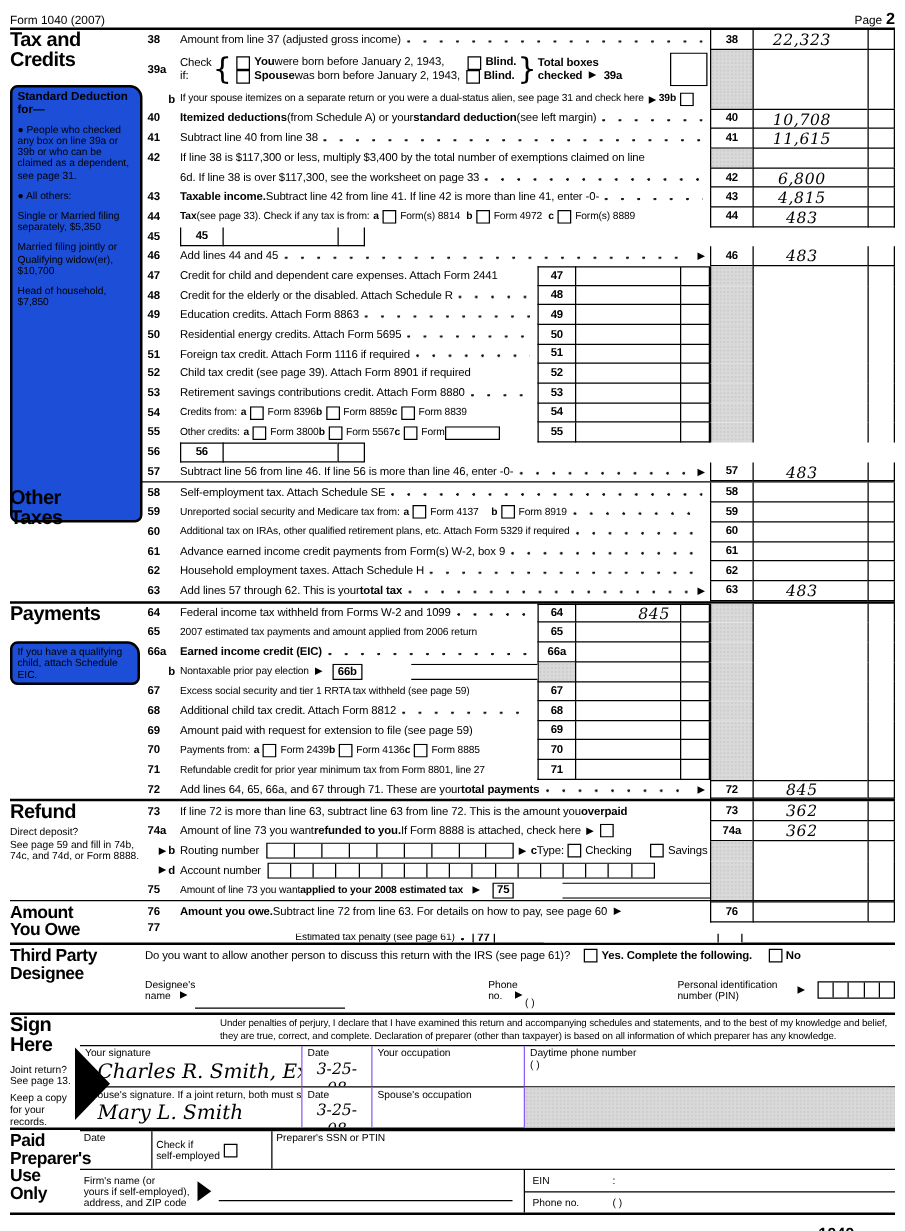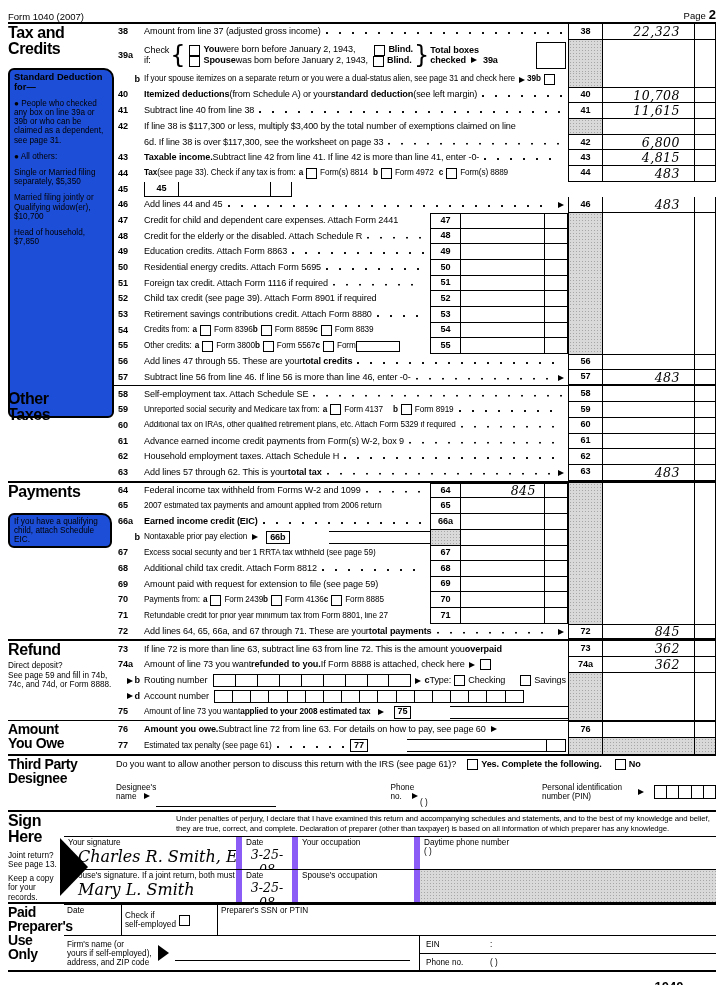--- a/index.html
+++ b/index.html
@@ -46,21 +46,21 @@
   .comb i{flex:1;border-right:1px solid #000;}
   .comb i:last-child{border-right:none;}
   .stack{display:flex;flex-direction:column;justify-content:center;height:100%;flex:none;}
   .stack .sline{display:flex;align-items:center;flex:1;}
   
   .scell,.mcell{align-self:stretch;display:flex;align-items:center;box-sizing:border-box;flex:none;}
   .snum{width:30px;border-left:1px solid #000;font-weight:bold;justify-content:center;}
   .samt{width:84px;border-left:1px solid #000;justify-content:flex-end;padding-right:8px;}
   .scent{width:24px;border-left:1px solid #000;border-right:1px solid #000;}
   .mnum{width:34px;border-left:1px solid #000;font-weight:bold;justify-content:center;}
-  .mamt{width:92px;border-left:1px solid #000;justify-content:flex-end;padding-right:14px;}
+  .mamt{width:92px;border-left:1px solid #000;justify-content:center;padding-right:14px;}
   .mcents{width:22px;border-left:1px solid #000;border-right:1px solid #000;}
   .bb{border-bottom:1px solid #000;}
   .bt{border-top:1px solid #000;}
   .shade{background-color:#d9d9d9;
     background-image:radial-gradient(#a6a6a6 22%, transparent 26%);background-size:3px 3px;}
   .hand{font-family:"DejaVu Serif",serif;font-style:italic;font-size:12.5px;letter-spacing:0.5px;white-space:nowrap;}
   
   .note-box{border:2px solid #000;border-radius:6px 10px 6px 6px;padding:2px 4px;
             font-size:8.2px;line-height:1.12;background:#1d4ed8;box-sizing:border-box;}
   .std-box{position:absolute;top:44px;left:0;width:106px;height:350px;}
@@ -70,21 +70,21 @@
   .eic-box{position:absolute;top:30px;left:0;width:104px;}
   
   .tp-fields{display:flex;align-items:center;height:36px;font-size:8.2px;}
   .tp-lbls{display:flex;flex-direction:column;justify-content:flex-end;}
   .tp-row2{display:flex;align-items:center;}
   .wline{border-bottom:1px solid #000;align-self:flex-end;margin-bottom:3px;}
   
   .perjury{font-size:7.8px;line-height:1.25;padding:2px 0 3px 112px;letter-spacing:-0.1px;}
   .sign-table{border-top:1px solid #000;}
   .st-row{display:flex;border-bottom:1px solid #000;height:32px;}
-  .st-cell{border-right:6px solid #8b5cf6;box-sizing:border-box;padding:1px 4px;display:flex;
+  .st-cell{border-right:1px solid #8b5cf6;box-sizing:border-box;padding:1px 4px;display:flex;
            flex-direction:column;font-size:8.2px;overflow:hidden;}
   .st-cell:last-child{border-right:none;}
   .sig{font-family:"DejaVu Serif",serif;font-style:italic;font-size:16px;white-space:nowrap;margin-left:10px;}
   .dateval{font-family:"DejaVu Serif",serif;font-style:italic;font-size:12.5px;text-align:center;}
   .sign-arrow{position:absolute;left:56px;top:26px;width:0;height:0;
       border-left:28px solid #000;border-top:29px solid transparent;border-bottom:29px solid transparent;}
   
   .pp-table{border-top:1px solid #000;font-size:8.2px;}
   .pp-r1{display:flex;height:30px;border-bottom:1px solid #000;}
   .pp-c{border-right:1px solid #000;box-sizing:border-box;padding:1px 3px;display:flex;overflow:hidden;}
@@ -474,25 +474,20 @@
           <div class="scell samt bb"></div>
           <div class="scell scent bb"></div>
           <div class="mcell mnum shade"></div>
           <div class="mcell mamt"></div>
           <div class="mcell mcents"></div>
         </div>
         <div class="row">
           <div class="lnum">
             <span>56</span>
           </div>
-          <div class="cnt">
-            <span class="txt">Add lines 47 through 55. These are your </span>
-            <span class="txt b">total credits</span>
-            <div class="leader"></div>
-          </div>
           <div class="mcell mnum bb bt">56</div>
           <div class="mcell mamt bb bt"></div>
           <div class="mcell mcents bb bt"></div>
         </div>
         <div class="row">
           <div class="lnum">
             <span>57</span>
           </div>
           <div class="cnt">
             <span class="txt">Subtract line 56 from line 46. If line 56 is more than line 46, enter -0-</span>
@@ -912,21 +907,21 @@
           <div class="cnt">
             <span class="txt b">Amount you owe.</span>
             <span class="txt"> Subtract line 72 from line 63. For details on how to pay, see page 60</span>
             <div class="gap" style="width: 3px;"></div>
             <div class="arr"></div>
           </div>
           <div class="mcell mnum bb bt">76</div>
           <div class="mcell mamt bb bt"></div>
           <div class="mcell mcents bb bt"></div>
         </div>
-        <div class="row" style="height: 16px;">
+        <div class="row" style="height: 16px; flex-direction: column;">
           <div class="lnum">
             <span>77</span>
           </div>
           <div class="cnt">
             <span class="txt sm">Estimated tax penalty (see page 61)</span>
             <div class="leader"></div>
             <div class="lboxw">
               <div class="lbl">77</div>
               <div class="lbox" style="width: 158px;"></div>
             </div>

